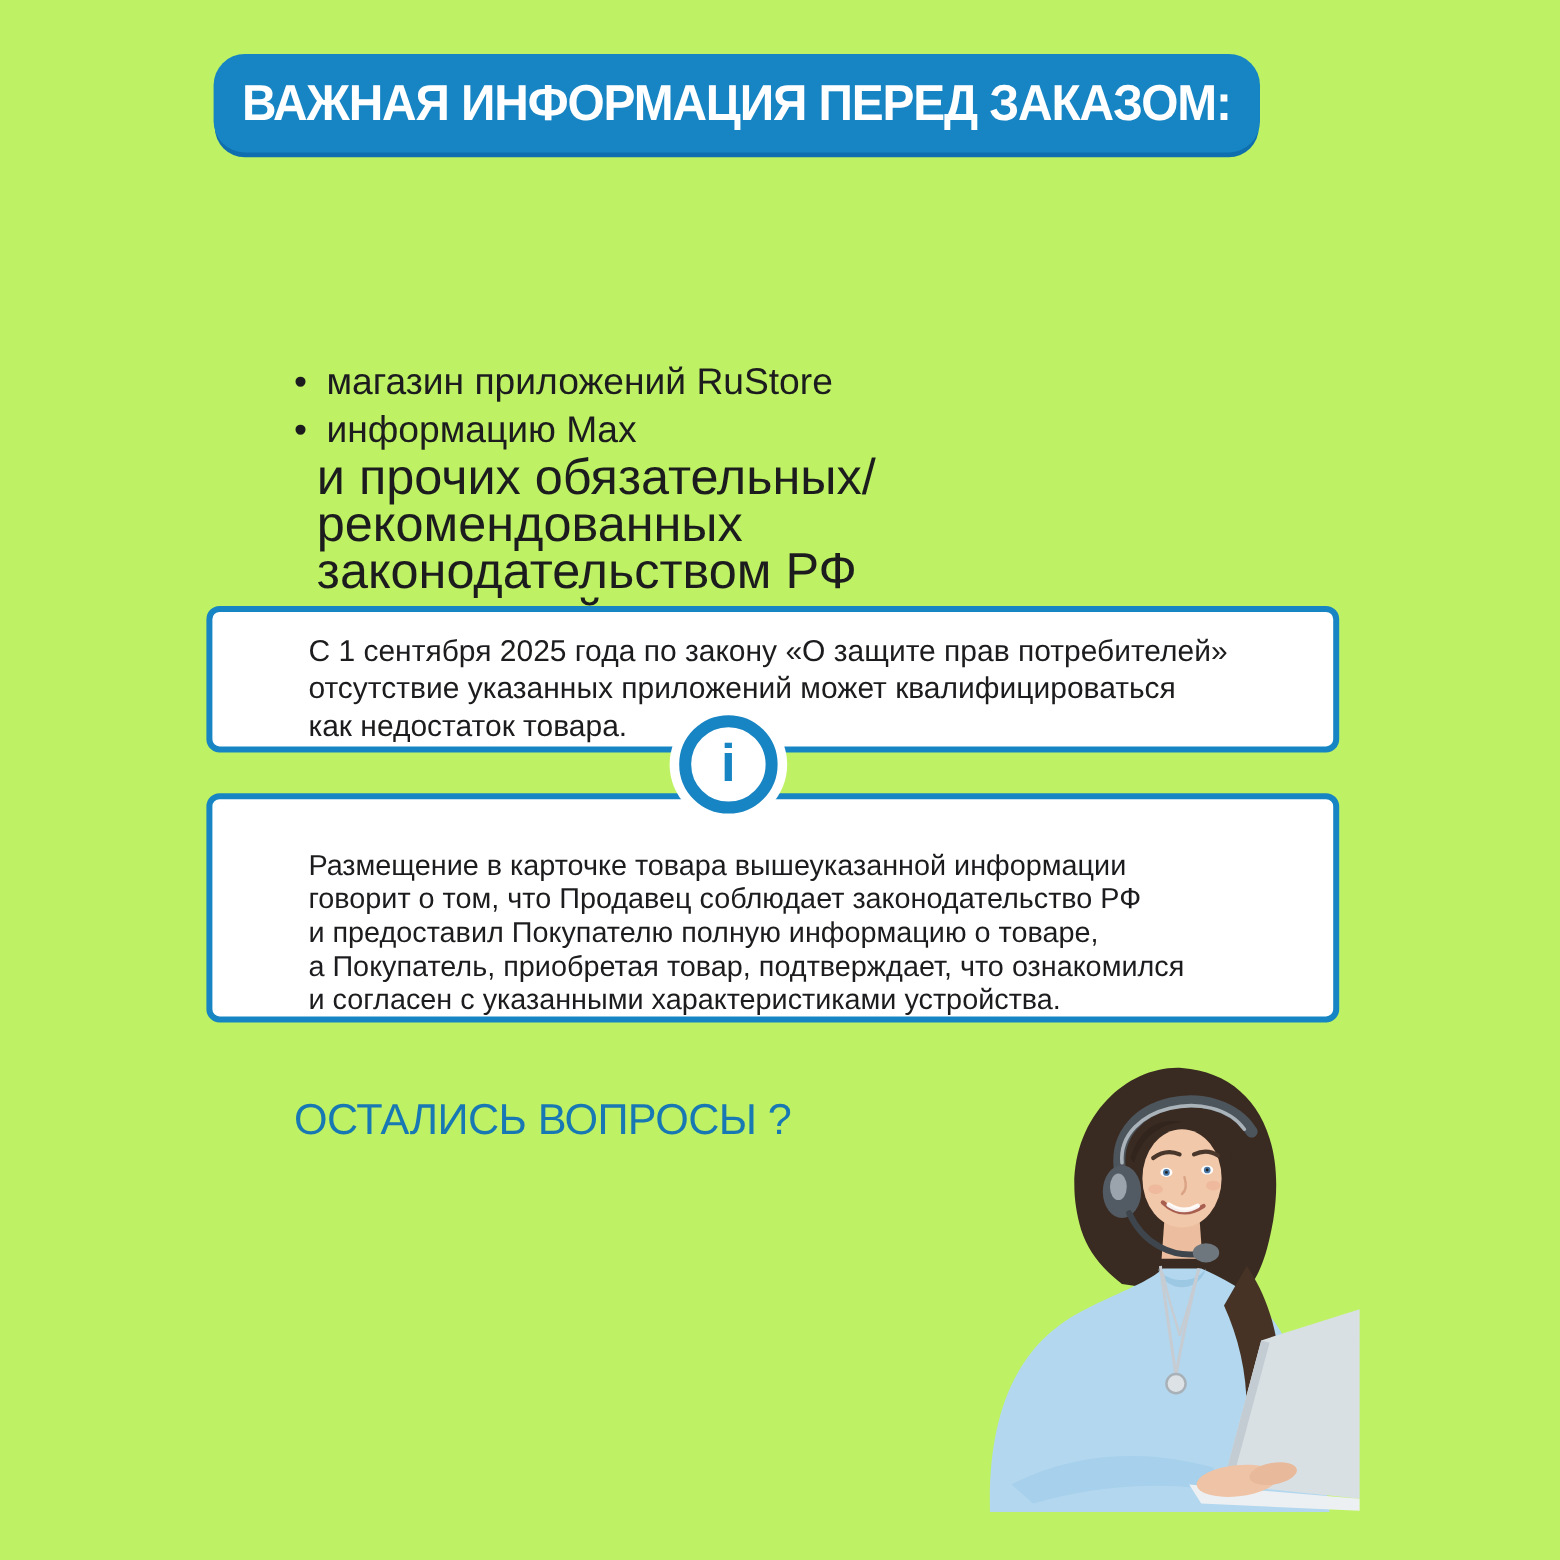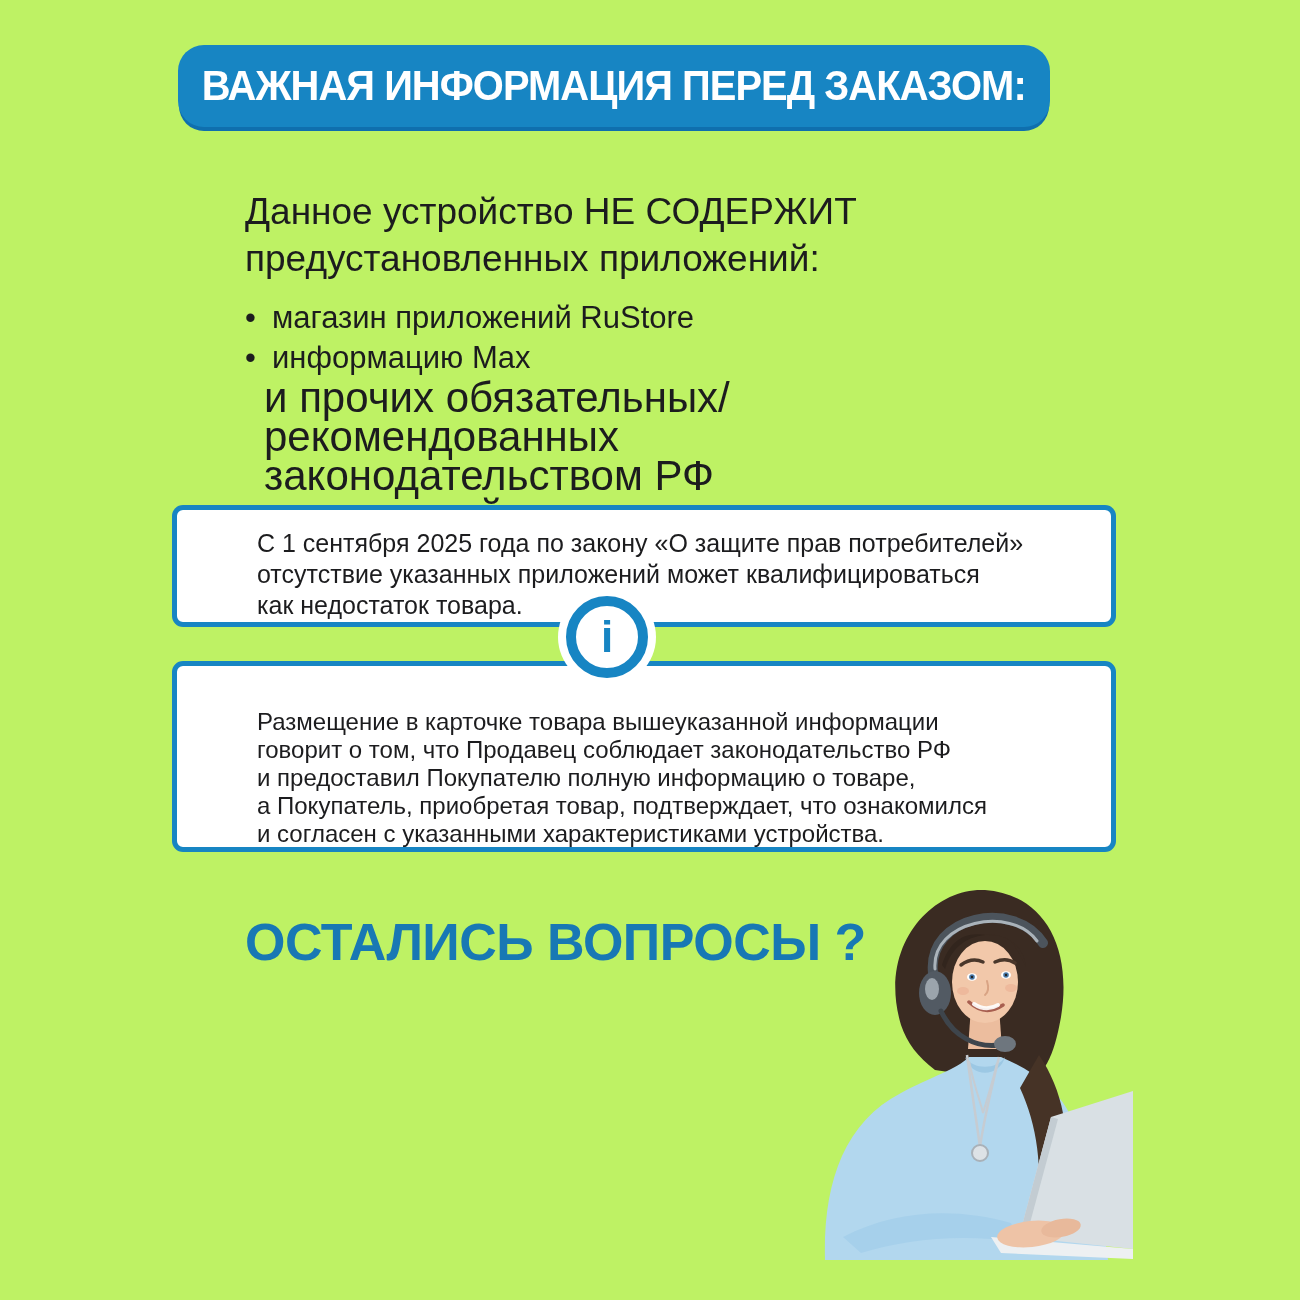--- a/index.html
+++ b/index.html
@@ -47,39 +47,37 @@
     background:#ffffff; border:10px solid #1785c3; border-radius:50%;
     box-shadow:0 0 0 8px #ffffff; z-index:5;
     display:flex; align-items:center; justify-content:center;
   }
   .info-badge span {
     font-weight:bold; font-size:44px; color:#1785c3; line-height:1;
     font-family:"Liberation Sans", sans-serif;
   }
   .q-heading {
     position:absolute; left:245px; top:912px;
-    font-weight:bold; font-size:52px; letter-spacing:-0.5px; color:#1878b4;
+    font-weight:normal; font-size:36px; letter-spacing:-0.5px; color:#1878b4;
   }
   .q-text {
     position:absolute; left:245px; top:968px; width:600px;
     font-size:32px; line-height:42px; white-space:pre-line; color:#1c1c1e;
   }
   .photo { position:absolute; left:815px; top:885px; width:330px; height:375px; }
 </style>
 </head>
 <body>
 
 <div class="page">
 
   <div class="banner">
     <span>ВАЖНАЯ ИНФОРМАЦИЯ ПЕРЕД ЗАКАЗОМ:</span>
   </div>
 
-  <div class="intro-heading">Данное устройство НЕ СОДЕРЖИТ
-предустановленных приложений:</div>
 
   <ul class="bullets">
     <li>
       <span class="dot">•</span>
       <span>магазин приложений RuStore</span>
     </li>
     <li>
       <span class="dot">•</span>
       <span>информацию Max</span>
     </li>

